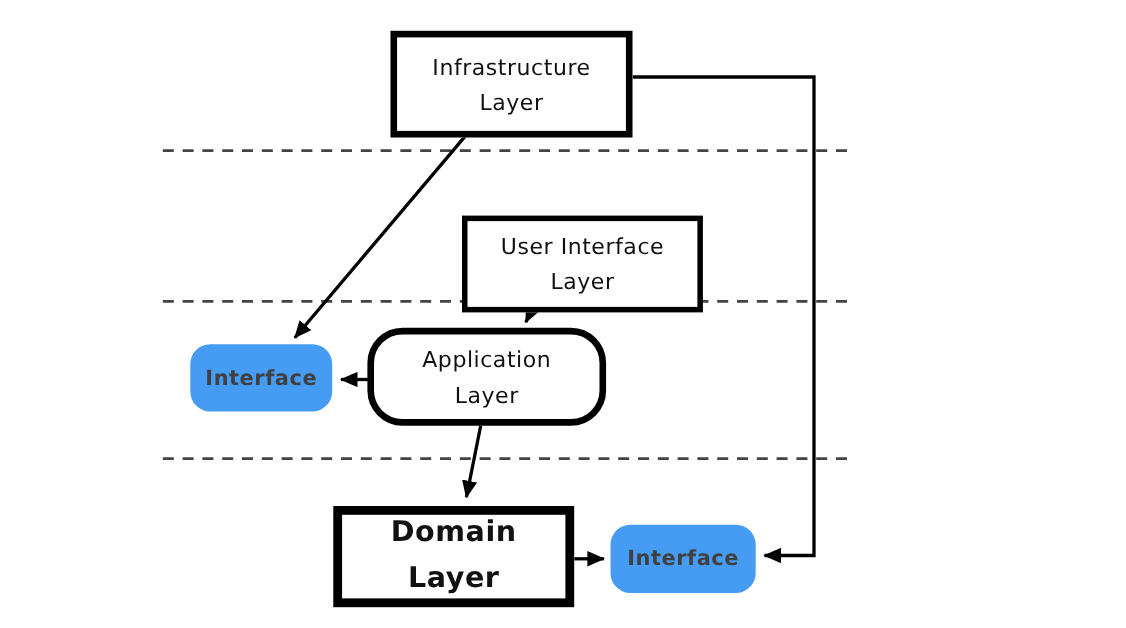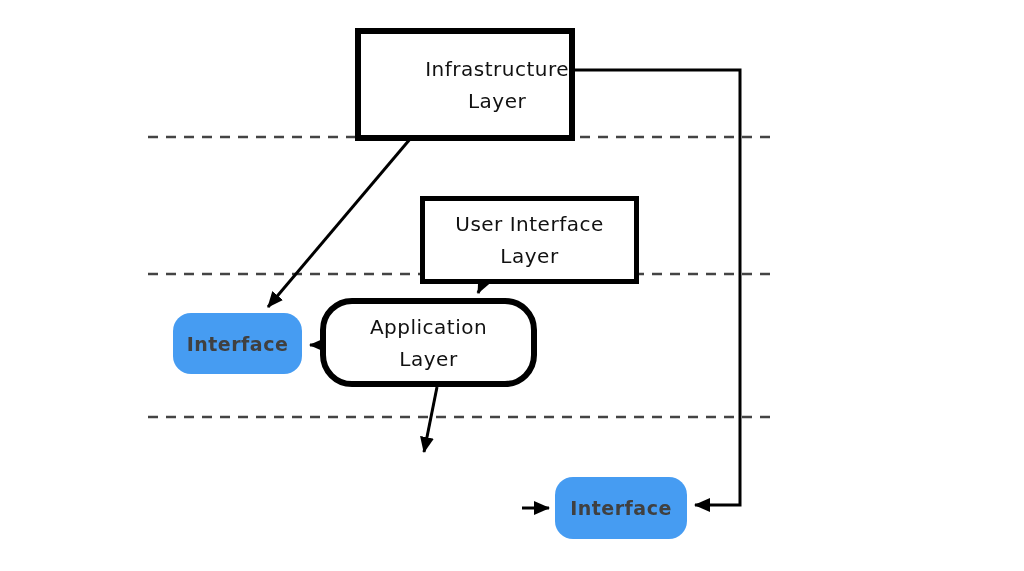--- a/index.html
+++ b/index.html
@@ -32,23 +32,23 @@
     text-align: center;
     color: #111111;
     font-size: 20px;
     font-weight: 500;
     letter-spacing: 0.5px;
   }
   .layer-box .label {
     white-space: pre-line;
     line-height: 1.6;
   }
-  .box-infrastructure { left: 355px; top: 28px;  width: 220px; height: 113px; border-width: 6px; justify-content: flex-end; }
+  .box-infrastructure { left: 355px; top: 28px;  width: 220px; height: 97px; border-width: 6px; }
   .box-user-interface { left: 420px; top: 160px; width: 219px; height: 88px; border-width: 5px; margin-top: 36px; }
-  .box-application    { left: 320px; top: 298px; width: 217px; height: 89px; border-width: 6px; border-radius: 32px; }
+  .box-application    { left: 334px; top: 298px; width: 217px; height: 89px; border-width: 6px; border-radius: 32px; }
   .box-domain {
     left: 303px; top: 460px; width: 219px; height: 92px;
     border-width: 8px;
     font-size: 26px;
     font-weight: 700;
     letter-spacing: 0.5px;
   }
   .interface-box {
     position: absolute;
     background: #469CF2;
@@ -101,20 +101,23 @@
   <div class="layer-box box-user-interface">
     <span class="label">User Interface
 Layer</span>
   </div>
 
   <div class="layer-box box-application">
     <span class="label">Application
 Layer</span>
   </div>
 
+  <div class="layer-box box-domain">
+    <span class="label">Domain Layer</span>
+  </div>
 
   <div class="interface-box interface-left">
     <span class="label">Interface</span>
   </div>
 
   <div class="interface-box interface-right">
     <span class="label">Interface</span>
   </div>
 
 </div>

